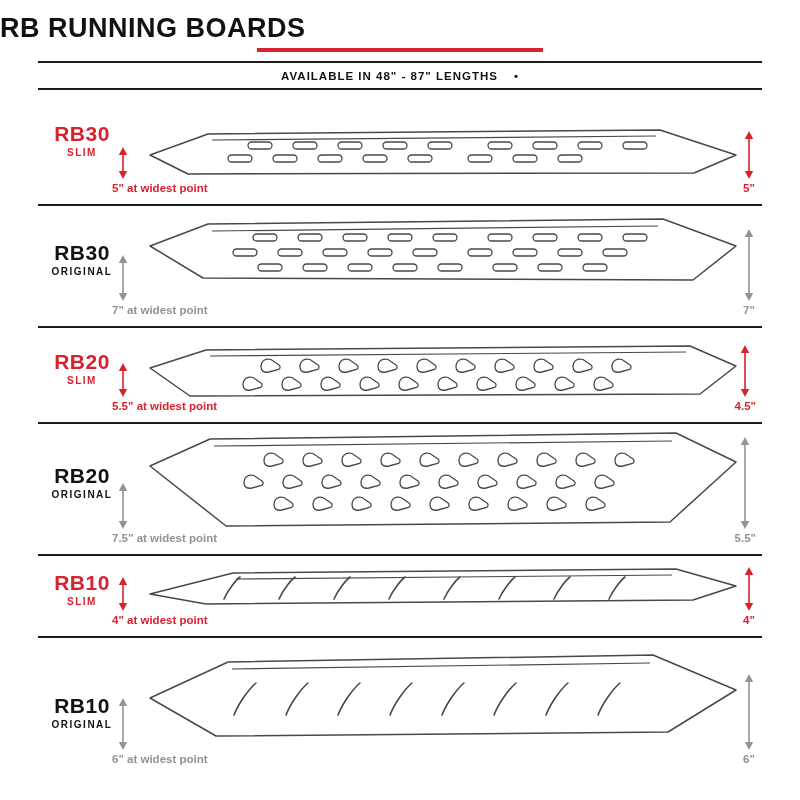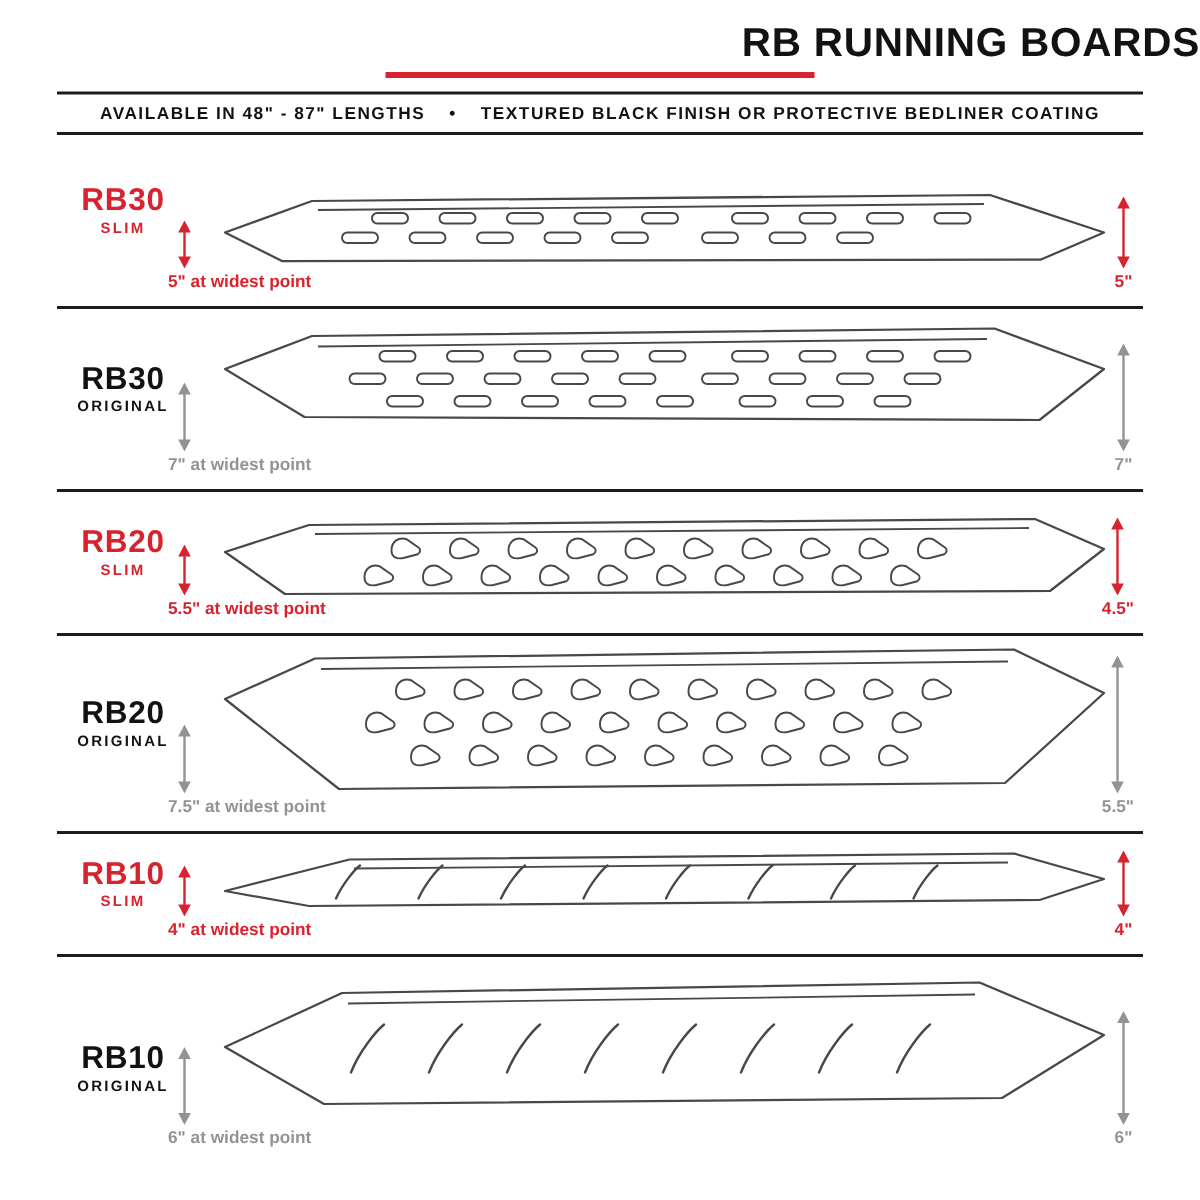--- a/index.html
+++ b/index.html
@@ -1,19 +1,19 @@
 <!DOCTYPE html>
 <html style="--accent: #d8222e; --muted: #919396; --ink: #1d1d1f; --stroke: #48484a;"><head>
 <meta charset="utf-8">
 <style>
   * { margin:0; padding:0; box-sizing:border-box; }
   :root { --accent:#d8222e; --muted:#919396; --ink:#1d1d1f; --stroke:#48484a; }
   html,body { width:800px; height:800px; background:#fff; overflow:hidden;
     font-family:"Liberation Sans", sans-serif; }
-  .header { text-align:right; padding-top:13px; }
+  .header { text-align:left; padding-top:13px; }
   .title { font-size:27px; font-weight:bold; letter-spacing:.5px; color:#121212; }
   .title-underline { width:286px; height:4px; background:var(--accent); margin:4px auto 9px; }
   .subtitle { margin:0 38px; border-top:2px solid var(--ink); border-bottom:2px solid var(--ink);
     padding:7px 0 6px; font-size:11.5px; font-weight:bold; letter-spacing:1px; color:#121212;
     display:flex; justify-content:center; align-items:center; gap:16px; white-space:nowrap; }
   .row { position:relative; margin:0 38px; border-bottom:2px solid var(--ink); }
   .s1{height:116px} .s2{height:122px} .s3{height:96px} .s4{height:132px} .s5{height:82px}
   .s6{height:161px; border-bottom:none;}
   .label { position:absolute; left:0; top:0; bottom:14px; width:88px; display:flex;
     flex-direction:column; align-items:center; justify-content:center; gap:1px; }
@@ -52,21 +52,20 @@
     <path id="slash2" d="M1,33 C6,20 17,6 23,1"></path>
   </defs>
 </svg>
 
 <header class="header">
   <h1 class="title">RB RUNNING BOARDS</h1>
   <div class="title-underline"></div>
   <div class="subtitle">
     <span>AVAILABLE IN 48" - 87" LENGTHS</span>
     <span>•</span>
-    <span>TEXTURED BLACK FINISH OR PROTECTIVE BEDLINER COATING</span>
   </div>
 </header>
 
 <section class="row slim s1">
   <div class="label">
     <div class="model">RB30</div>
     <div class="variant">SLIM</div>
   </div>
   <svg class="board" viewBox="0 0 590 60">
     <polygon class="outline" points="2,28 60,7 512,3 588,28 546,46 40,47"></polygon>

